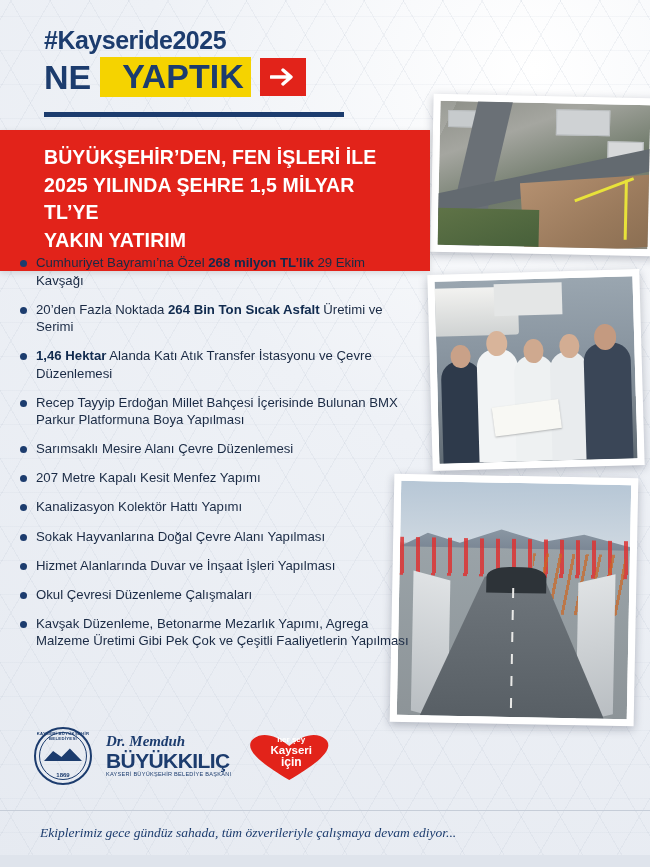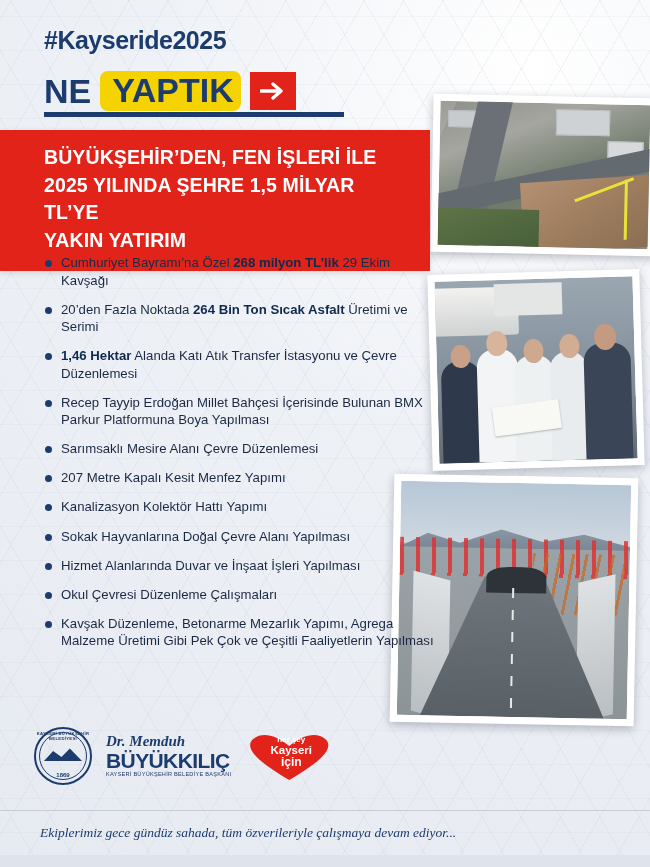--- a/index.html
+++ b/index.html
@@ -28,32 +28,31 @@
   }
 
   
   .hdr { position: absolute; left: 44px; top: 26px; z-index: 6; }
   .hashtag {
     font-size: 25px; font-weight: bold; color: #1c3c6e;
     letter-spacing: -0.5px;
   }
   .ne-line {
     display: flex; align-items: center; gap: 9px;
-    margin-top: 16px;
+    margin-top: 2px;
   }
   .ne {
     font-size: 34px; font-weight: bold; color: #1c3c6e;
     letter-spacing: 0px; line-height: 1;
   }
   .yaptik {
     font-size: 34px; font-weight: bold; color: #1c3c6e;
     background: #f5d300;
-    padding: 2px 7px 4px 12px;
+    padding: 2px 7px 4px 22px;
     line-height: 1;
-    border-radius: 8px;
   }
   .arrow-box {
     width: 46px; height: 38px; background: #e2231a;
     display: flex; align-items: center; justify-content: center;
   }
   .arrow-box svg { display: block; }
   .hdr-rule {
     position: absolute; left: 44px; top: 112px;
     width: 300px; height: 5px; background: #1c3c6e; z-index: 6;
   }
@@ -67,21 +66,21 @@
     z-index: 5;
     box-shadow: 0 2px 6px rgba(0,0,0,0.12);
   }
   .title-band .t {
     color: #ffffff; font-weight: bold; font-size: 19.5px;
     line-height: 1.42; letter-spacing: 0.1px;
   }
 
   
   .list {
-    position: absolute; left: 45px; top: 254px;
+    position: absolute; left: 20px; top: 254px;
     width: 390px; z-index: 5;
   }
   .item {
     display: flex; align-items: flex-start;
     margin-bottom: 11.5px;
   }
   .dot {
     flex: 0 0 auto;
     width: 7px; height: 7px; border-radius: 50%;
     background: #1c3c6e; margin: 6px 9px 0 0;

